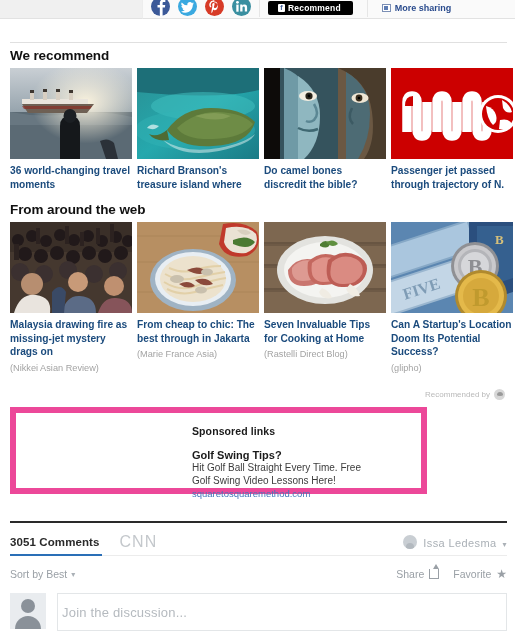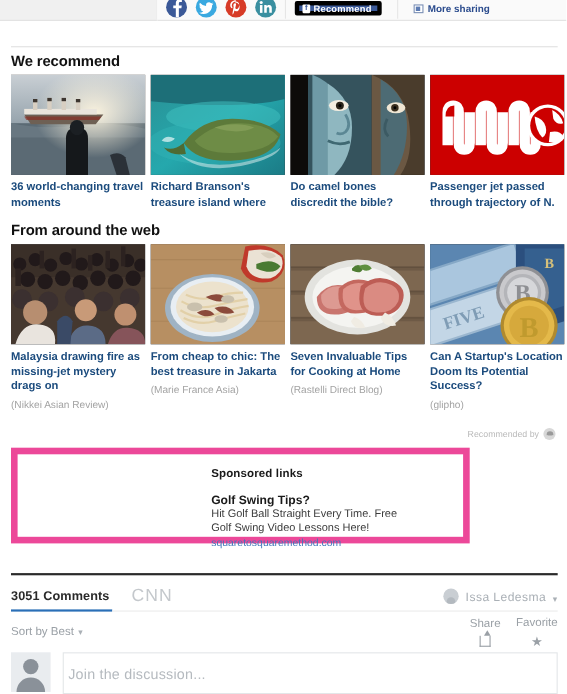--- a/index.html
+++ b/index.html
@@ -31,21 +31,21 @@
     color:#fff; font-weight:bold; font-size:12px; line-height:1;
     margin-top:-5px; flex:0 0 auto;
   }
   .sicon svg { display:block; }
   .si-fb { background:#3b5998; }
   .si-tw { background:#3aa9e0; }
   .si-rd { background:#d73b27; }
   .si-li { background:#3a8fa0; }
   .divider-v { width:1px; height:19px; background:#e6e6e6; margin-top:-3px; }
   .recommend-btn {
-    background:#3b5998; color:#fff; border:4px solid #000000; border-radius:2px;
+    background:#3b5998; color:#fff; border:7px solid #000000; border-radius:2px;
     height:13px; display:flex; align-items:center; gap:3px;
     padding:0 5px 0 3px; font-size:8.5px; font-weight:bold;
     margin-top:-3px; letter-spacing:.2px;
   }
   .recommend-btn .fglyph {
     background:#fff; color:#3b5998; width:7px; height:8px; font-size:7px;
     display:flex; align-items:center; justify-content:center; font-weight:bold;
     line-height:1; border-radius:1px;
   }
   .more-sharing {
@@ -157,21 +157,21 @@
   }
   .cm-underline-rest {
     position:absolute; left:102px; top:555px; width:405px; height:1px; background:#ececec;
   }
   .cm-toolbar {
     position:absolute; left:10px; top:562px; width:497px; height:24px;
     display:flex; align-items:center;
   }
   .sortby { font-size:10.5px; color:#9aa0a6; display:flex; align-items:center; gap:4px;}
   .tb-right { margin-left:auto; display:flex; align-items:center; gap:14px; }
-  .tb-item { display:flex; align-items:center; gap:5px; font-size:10.5px; color:#9aa0a6;flex-direction:column; }
+  .tb-item { display:flex; align-items:center; gap:5px; font-size:10.5px; color:#9aa0a6; }
   .ico-share {
     width:10px; height:10px; border:1.4px solid #9aa0a6; border-top:none;
     position:relative; display:inline-block;
   }
   .ico-share:after{
     content:""; position:absolute; left:3px; top:-5px; width:0;height:0;
     border-left:3px solid transparent; border-right:3px solid transparent;
     border-bottom:5px solid #9aa0a6;
   }
   .ico-star { color:#9aa0a6; font-size:12px; line-height:1; }
@@ -451,21 +451,21 @@
             <ellipse cx="40" cy="57" rx="7" ry="4"></ellipse>
             <ellipse cx="70" cy="50" rx="6" ry="3.5"></ellipse>
             <ellipse cx="64" cy="68" rx="6" ry="3.5"></ellipse>
           </g>
           <path d="M86 2 q22-4 34 8 q6 16 -10 24 q-22 4 -28-12z" fill="#c0392b"></path>
           <path d="M89 6 q20-4 30 6 q4 13 -10 19 q-18 2 -22-11z" fill="#eae2d4"></path>
           <path d="M96 18 q14-6 22 2 q-6 9 -22 2z" fill="#4a7a32"></path>
           <path d="M100 8 q10-2 14 3 q-7 5 -14-3z" fill="#d8cfbe"></path>
         </svg>
       </div>
-      <div class="ctitle">From cheap to chic: The best treasure in Jakarta</div>
+      <div class="ctitle">From cheap to chic: The best through in Jakarta</div>
       <div class="csrc">(Marie France Asia)</div>
     </div>
 
     <div class="card">
       <div class="thumb">
         <svg viewBox="0 0 122 91" preserveAspectRatio="none" aria-hidden="true">
           <rect width="122" height="91" fill="#6e5a46"></rect>
           <g fill="#7d6750">
             <rect x="0" y="0" width="122" height="20"></rect>
             <rect x="0" y="24" width="122" height="18"></rect>

